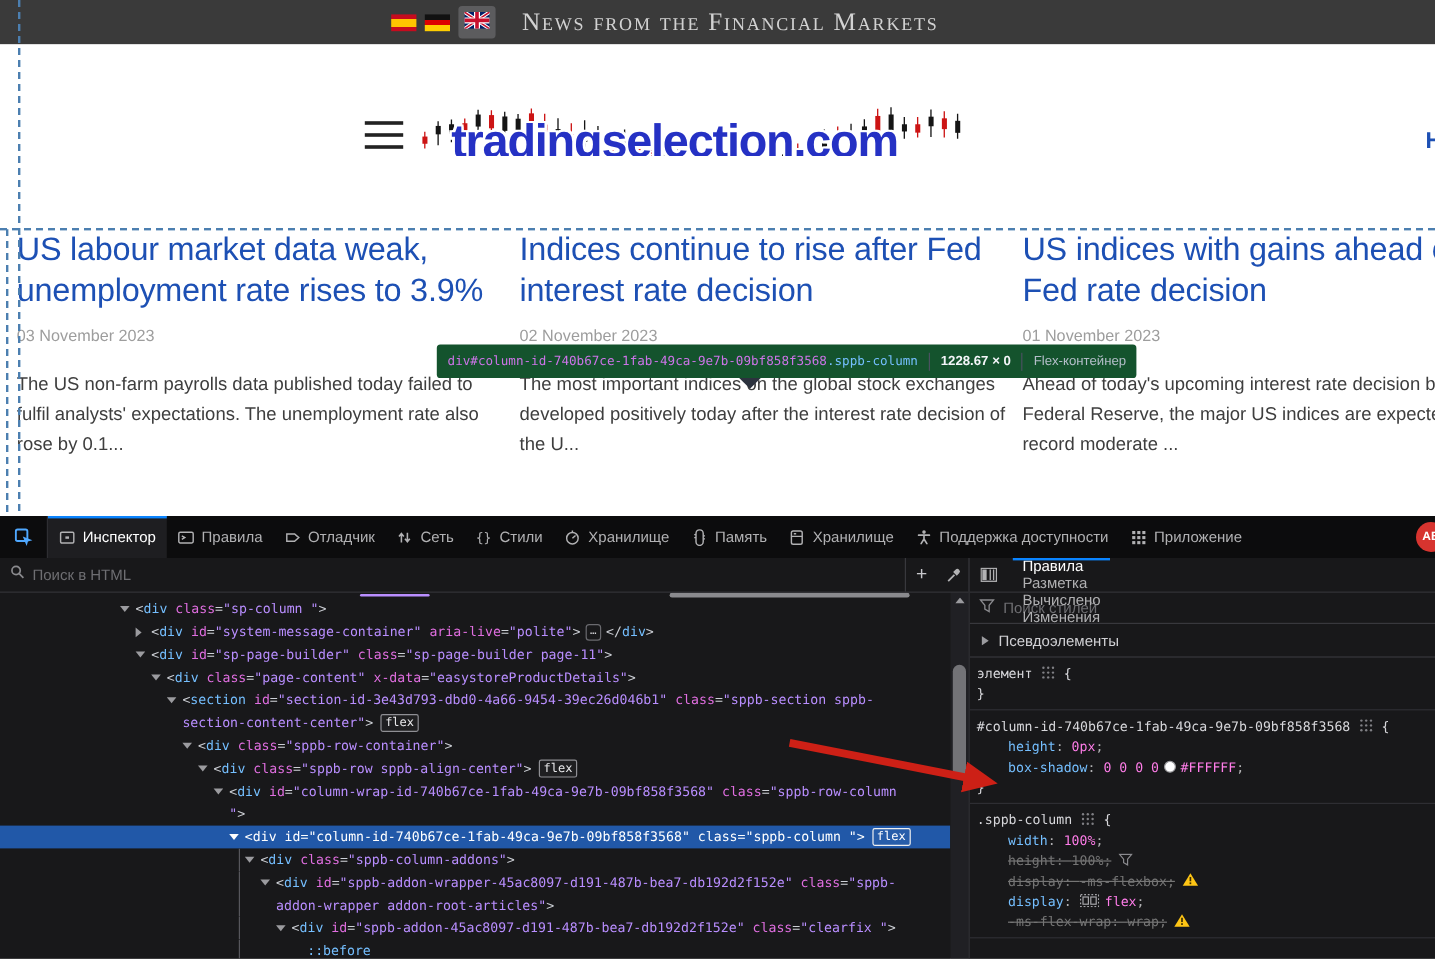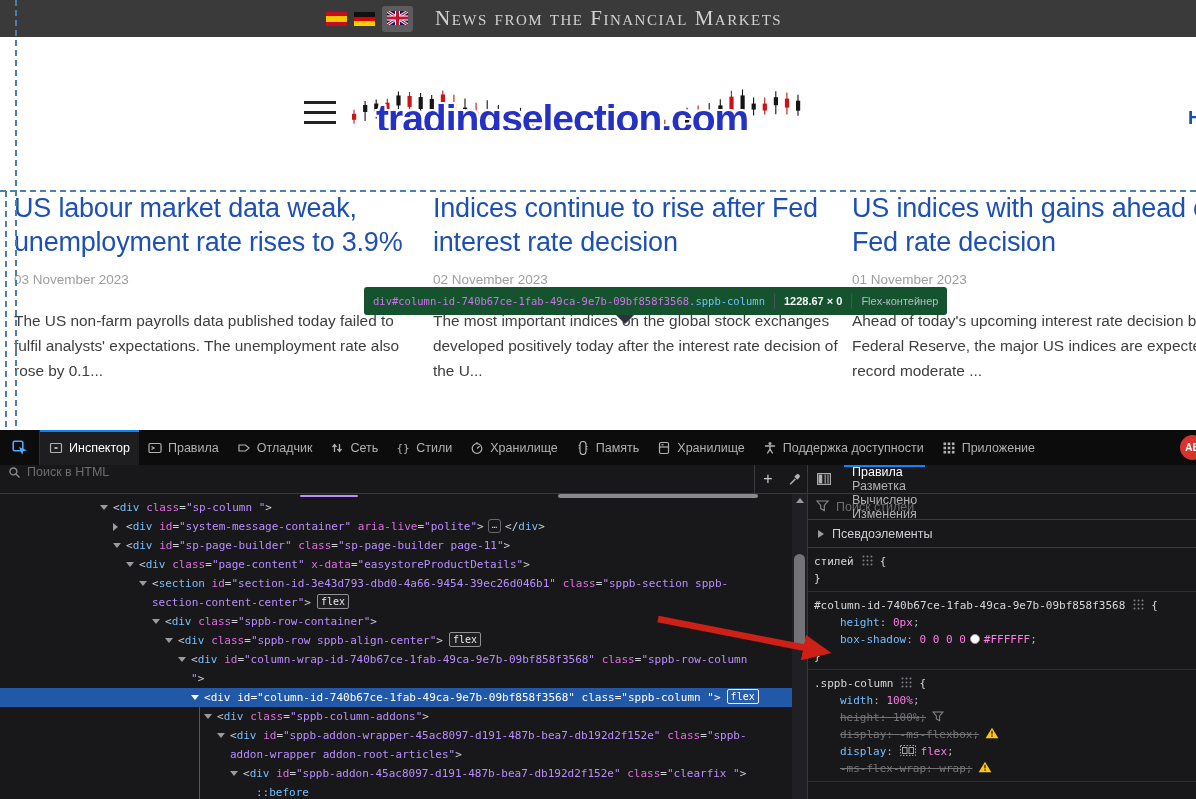--- a/index.html
+++ b/index.html
@@ -54,21 +54,21 @@
   .dt-tabbar { position:relative; height:35px; background:#0c0c0d; display:flex; align-items:stretch; overflow:hidden; }
   .picker-btn { width:40px; display:flex; align-items:center; justify-content:center; border-right:1px solid #2e2e32; flex:0 0 40px; }
   .dt-tab { display:flex; align-items:center; gap:6px; padding:0 9px; color:#b1b1b3; font-size:12.5px; position:relative; white-space:nowrap; cursor:default; }
   .dt-tab.active { background:#1e1e21; color:#fff; }
   .dt-tab.active::before { content:''; position:absolute; top:0; left:0; right:0; height:2px; background:#0a84ff; }
   .dt-tab .ticon { display:inline-flex; width:14px; height:14px; align-items:center; justify-content:center; }
   .ab-badge { position:absolute; right:-9px; top:5px; width:25px; height:25px; border-radius:50%; background:#d7342f; color:#fff;
     font-size:10px; font-weight:bold; display:flex; align-items:center; justify-content:center; }
 
   .dt-toolbar { height:29px; display:flex; border-bottom:1px solid #38383d; background:#18181a; }
-  .tb-left { width:807px; flex:0 0 807px; display:flex; align-items:flex-start; padding-left:8px; }
+  .tb-left { width:807px; flex:0 0 807px; display:flex; align-items:center; padding-left:8px; }
   .tb-left input { flex:1; background:transparent; border:none; outline:none; color:#d7d7db; font-size:12.5px; margin-left:6px; }
   .tb-left input::placeholder { color:#6e6e72; }
   .tb-btn { width:26px; height:100%; display:flex; align-items:center; justify-content:center; color:#c8c8cc; font-size:16px; cursor:pointer; }
   .tb-sep { width:1px; height:100%; background:#38383d; }
   .tb-right { flex:1; border-left:1px solid #38383d; display:flex; align-items:stretch; }
   .sb-toggle { width:32px; display:flex; align-items:center; justify-content:center; }
   .sb-tab { display:flex; align-items:center; padding:0 12px; color:#b1b1b3; font-size:12.5px; position:relative; white-space:nowrap; }
   .sb-tab.active { color:#fff; }
   .sb-tab.active::before { content:''; position:absolute; top:0; left:4px; right:4px; height:2px; background:#0a84ff; }
 
@@ -461,21 +461,21 @@
         <input type="text" placeholder="Поиск стилей" style="">
       </div>
       <div class="rp-pseudo">
         <svg width="6" height="8" viewBox="0 0 6 8">
             <polygon points="0,0 6,4 0,8" fill="#9b9b9f"></polygon>
           </svg>
         <span>Псевдоэлементы</span>
       </div>
       <div id="rules-list">
           <div class="rule">
-            <div class="rline"><span class="rsel">стилей</span><span class="grid-ic"><svg width="11" height="11" viewBox="0 0 11 11">
+            <div class="rline"><span class="rsel">элемент</span><span class="grid-ic"><svg width="11" height="11" viewBox="0 0 11 11">
                   <g fill="#808085">
                     <circle cx="1.5" cy="1.5" r="1"></circle>
                     <circle cx="5.5" cy="1.5" r="1"></circle>
                     <circle cx="9.5" cy="1.5" r="1"></circle>
                     <circle cx="1.5" cy="5.5" r="1"></circle>
                     <circle cx="5.5" cy="5.5" r="1"></circle>
                     <circle cx="9.5" cy="5.5" r="1"></circle>
                     <circle cx="1.5" cy="9.5" r="1"></circle>
                     <circle cx="5.5" cy="9.5" r="1"></circle>
                     <circle cx="9.5" cy="9.5" r="1"></circle>

